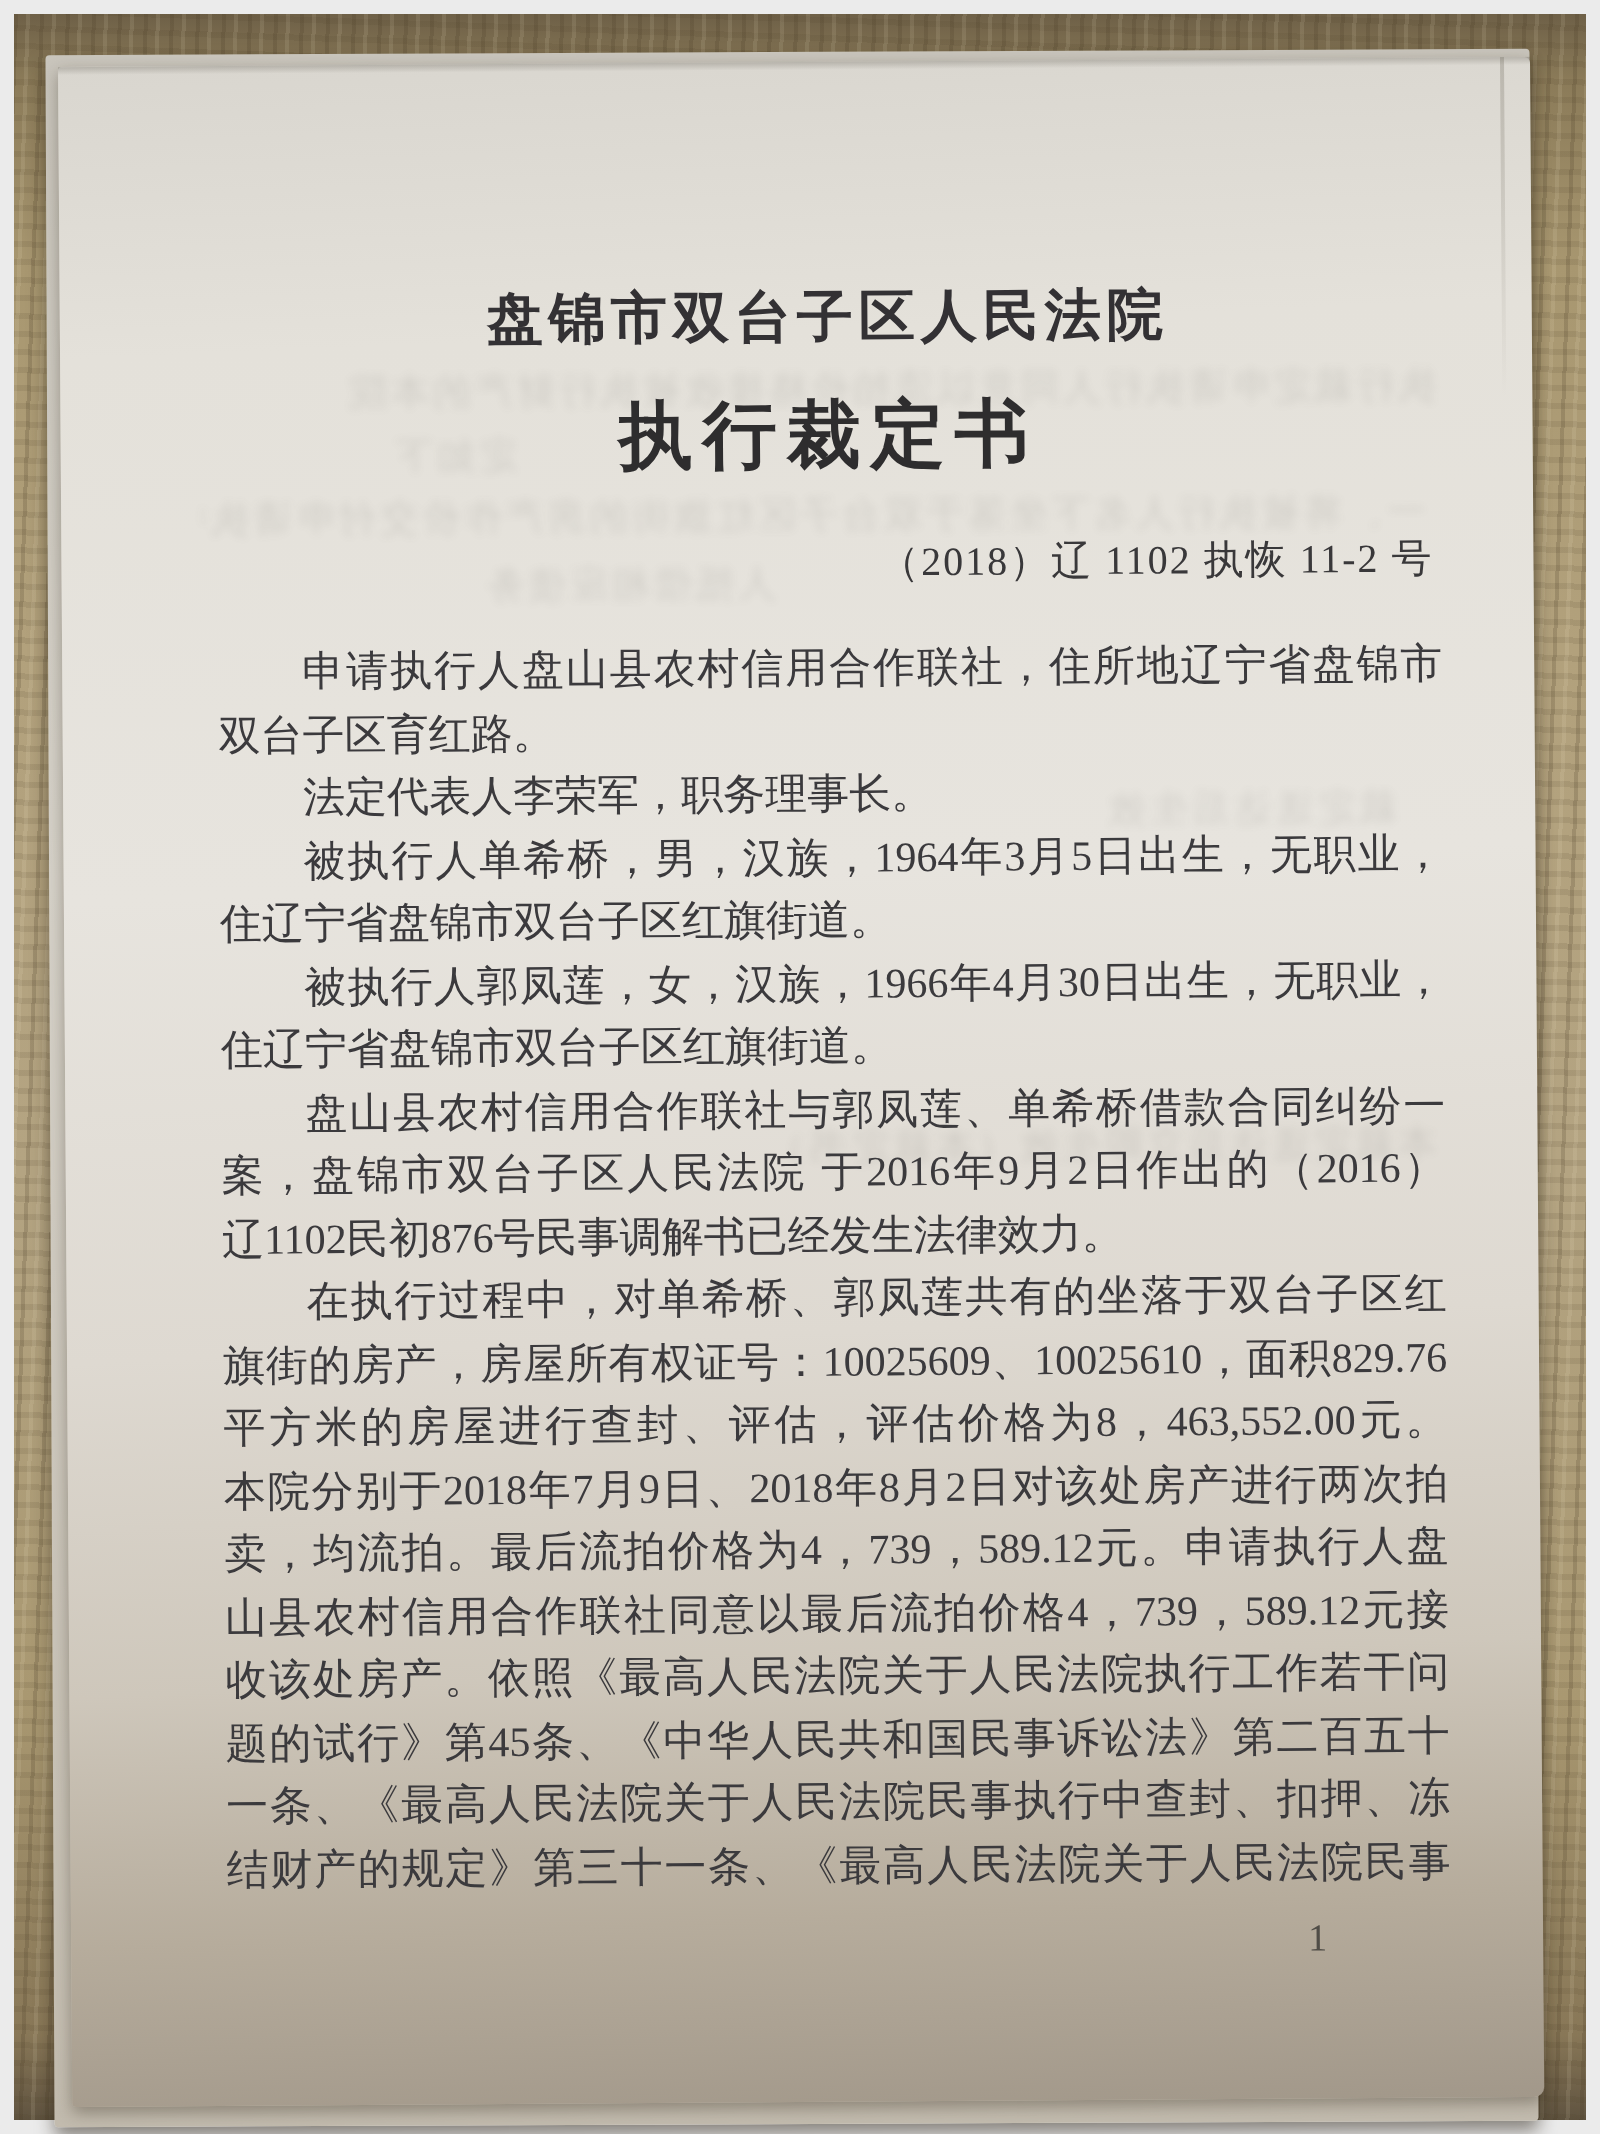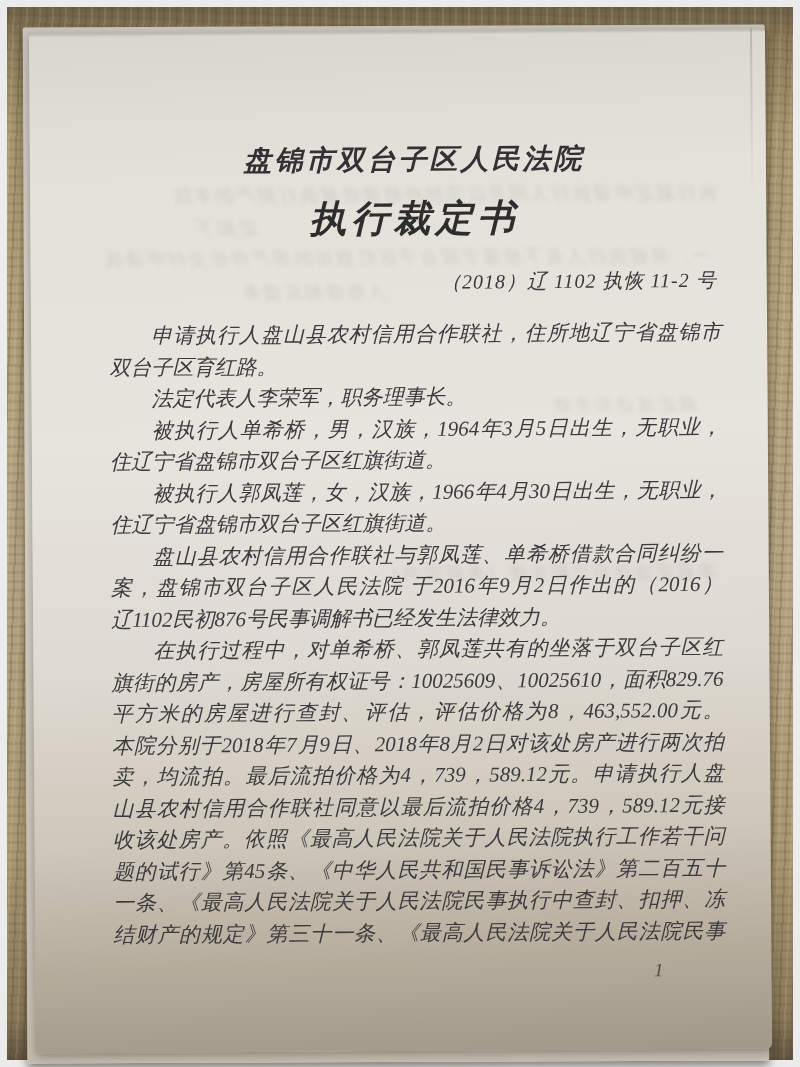--- a/index.html
+++ b/index.html
@@ -14,21 +14,20 @@
     position:absolute;inset:7px;
     background:
       repeating-linear-gradient(92deg,
         rgba(72,58,36,0.20) 0 2px, rgba(0,0,0,0) 2px 6px,
         rgba(255,244,215,0.10) 6px 8px, rgba(0,0,0,0) 8px 13px),
       repeating-linear-gradient(2deg,
         rgba(80,66,42,0.12) 0 3px, rgba(0,0,0,0) 3px 9px),
       linear-gradient(180deg,
         #6e6047 0%, #8a7a58 3%, #a89770 12%, #b2a17c 30%,
         #b4a482 55%, #a99871 80%, #887757 96%, #5f5340 100%);
-    font-style: italic;
   }
   
   .under-sheet{
     position:absolute;left:18px;top:19px;width:742px;height:1036px;
     background:linear-gradient(180deg,#c9c5bc 0%,#d6d2c9 40%,#c2bbae 100%);
     transform:rotate(-0.25deg);
     border-radius:2px;
     box-shadow:0 5px 9px rgba(35,28,15,0.5);
   }
   

